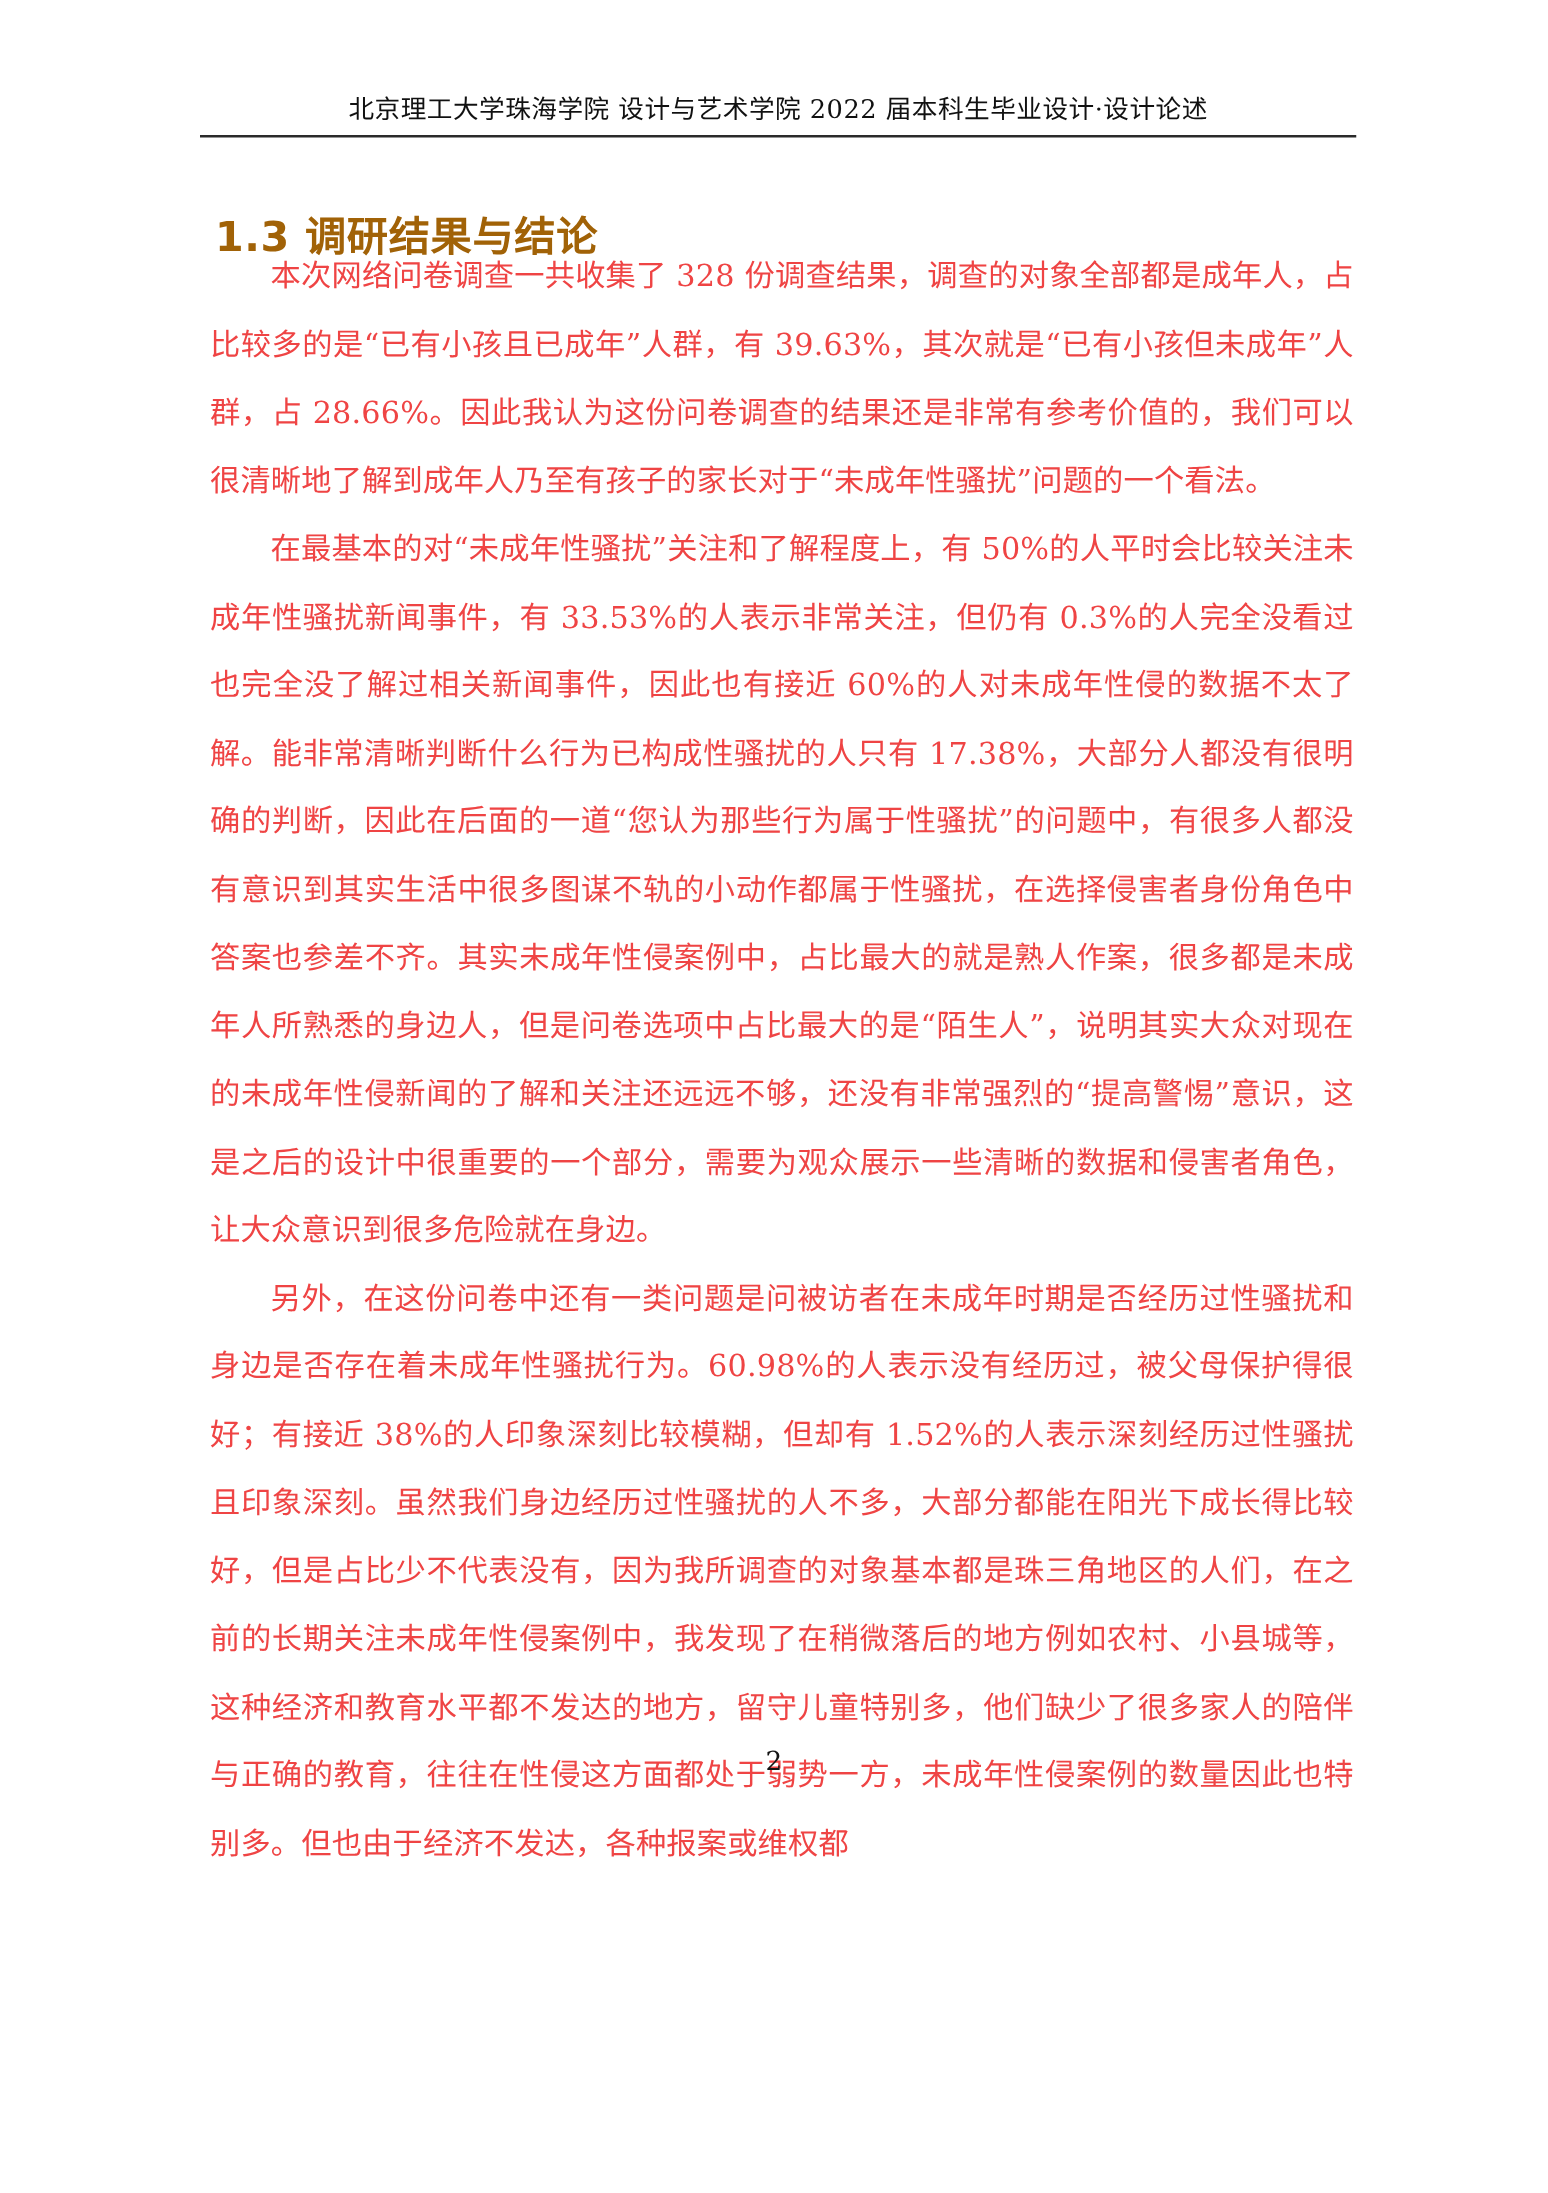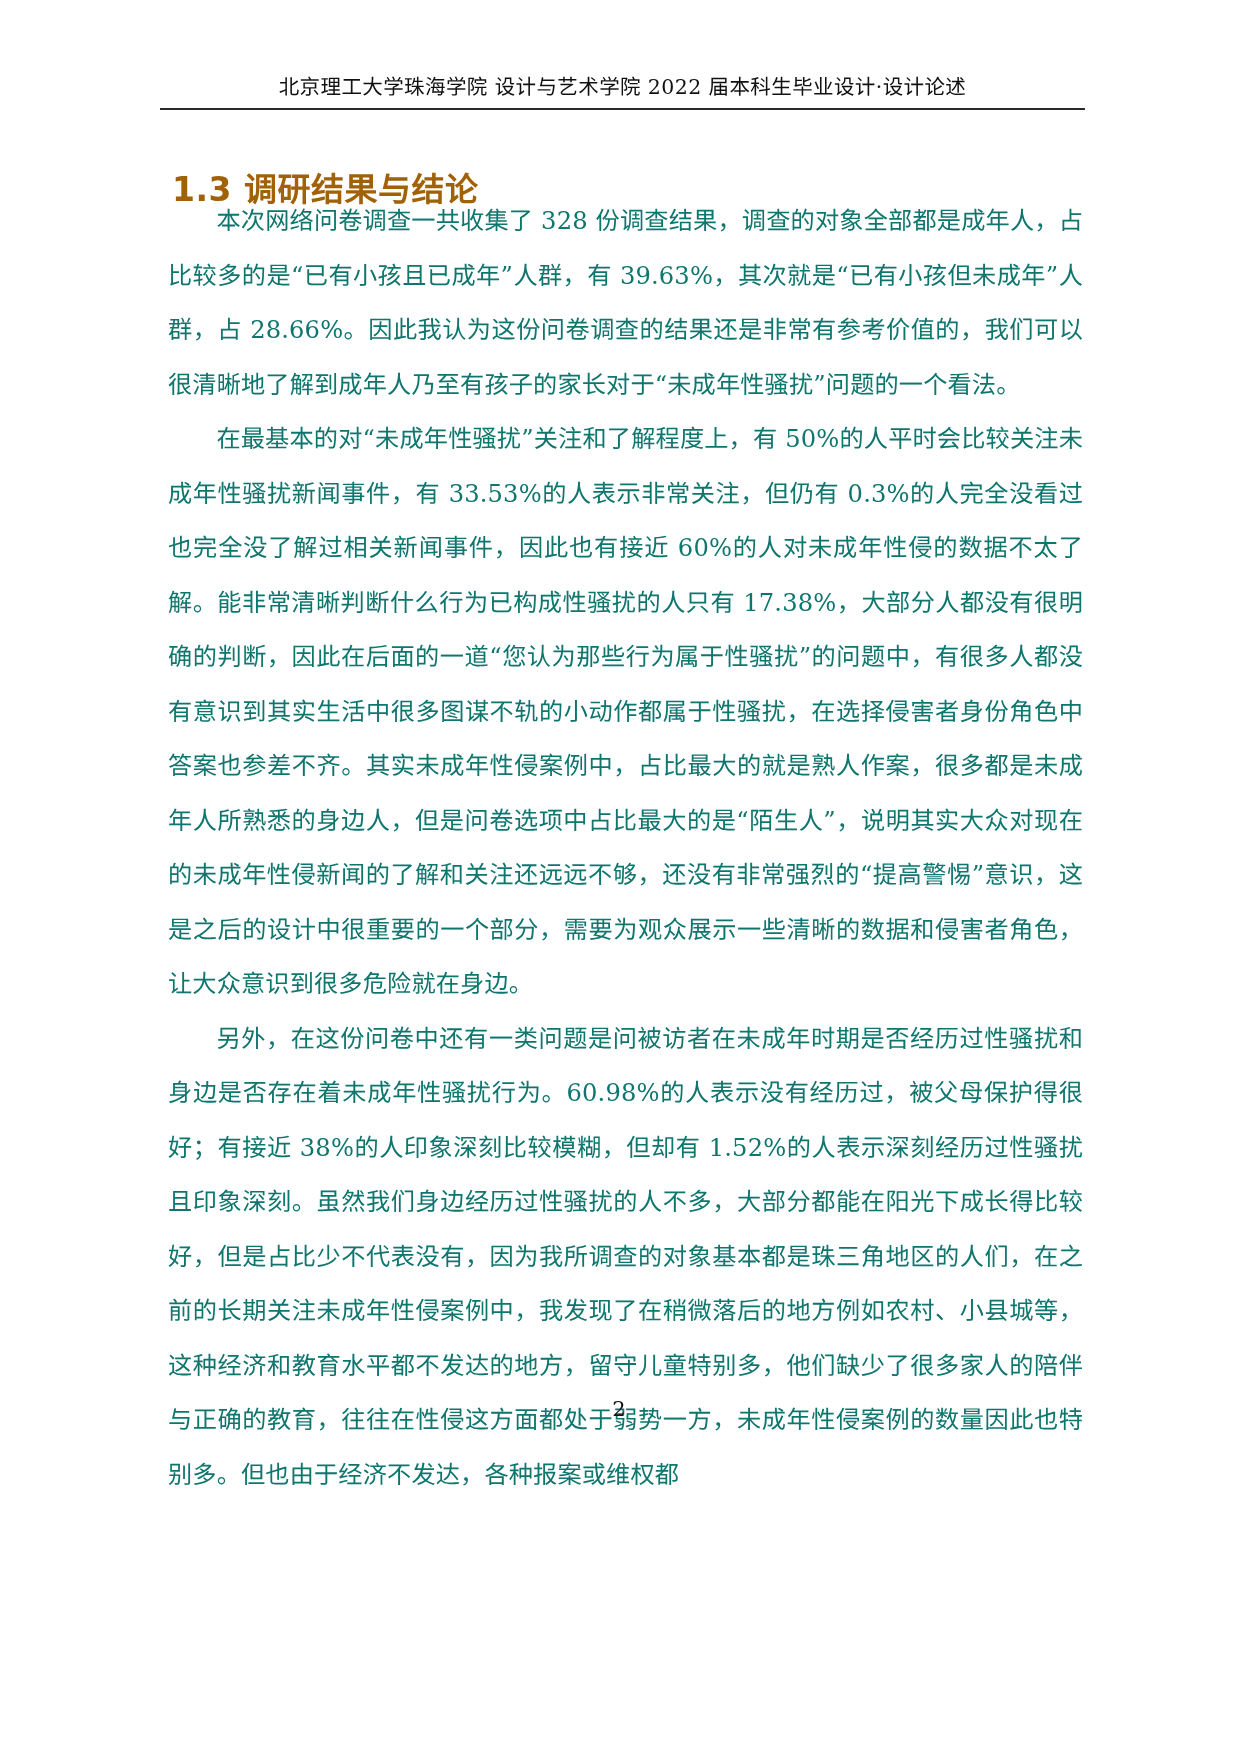--- a/index.html
+++ b/index.html
@@ -66,21 +66,21 @@
     width: 915px;
   }
   p.para {
     margin: 0;
     font-size: 24.2px;
     line-height: 54.5px;
     text-align: justify;
     text-justify: inter-ideograph;
     text-indent: 2em;
     letter-spacing: 0.15px;
-    color: #0f766e;
+    color: #ef4444;
     font-family: "DejaVu Serif", "Liberation Serif", serif;
     word-break: break-all;
   }
   p.para:last-child {
     text-align: justify;
   }
 
   
   .page-number {
     position: absolute;

